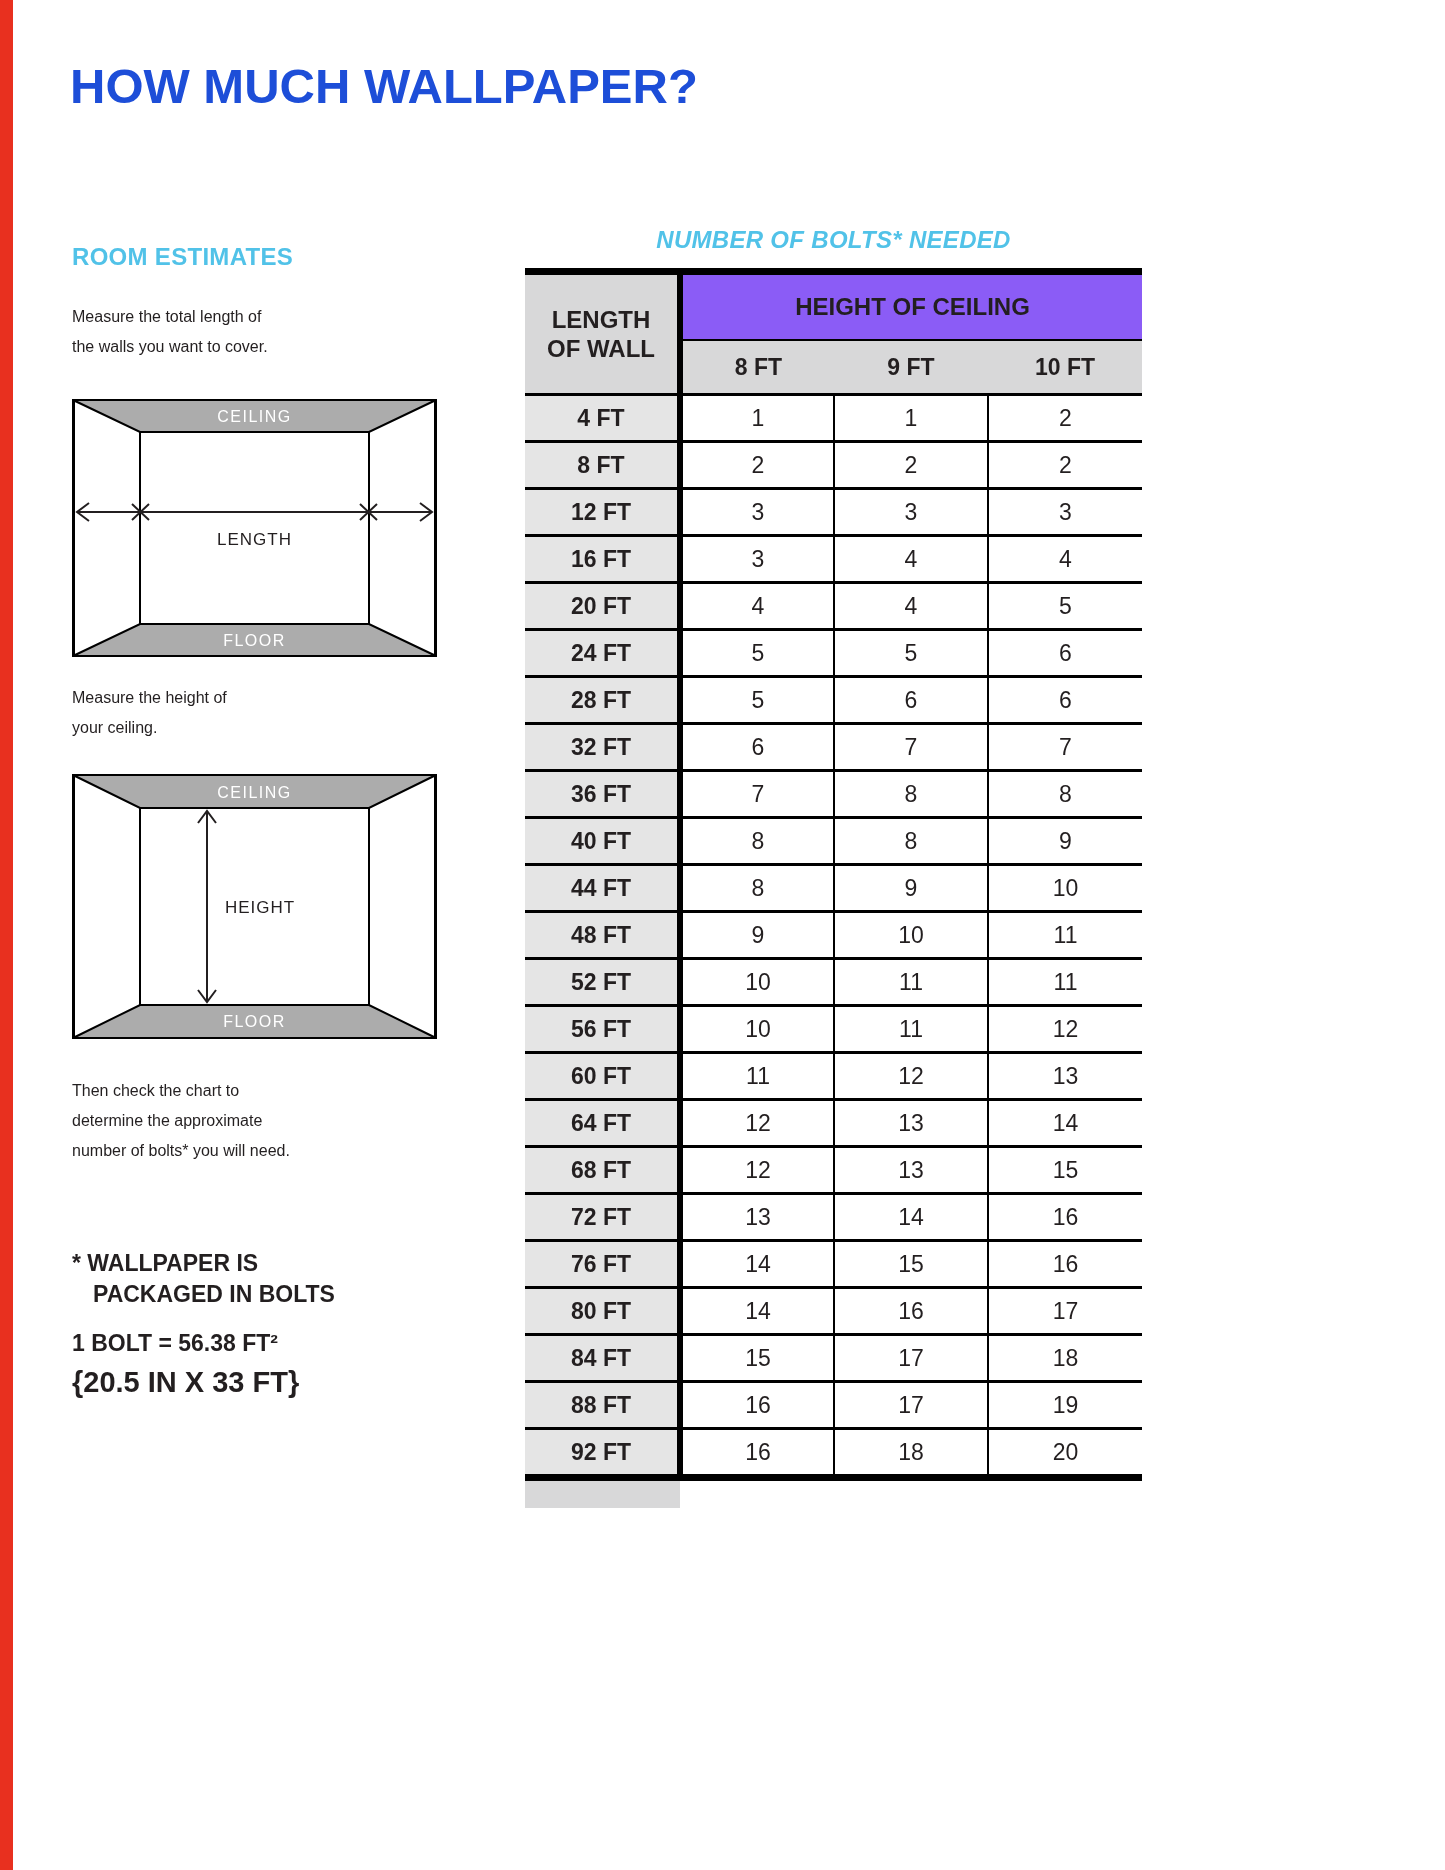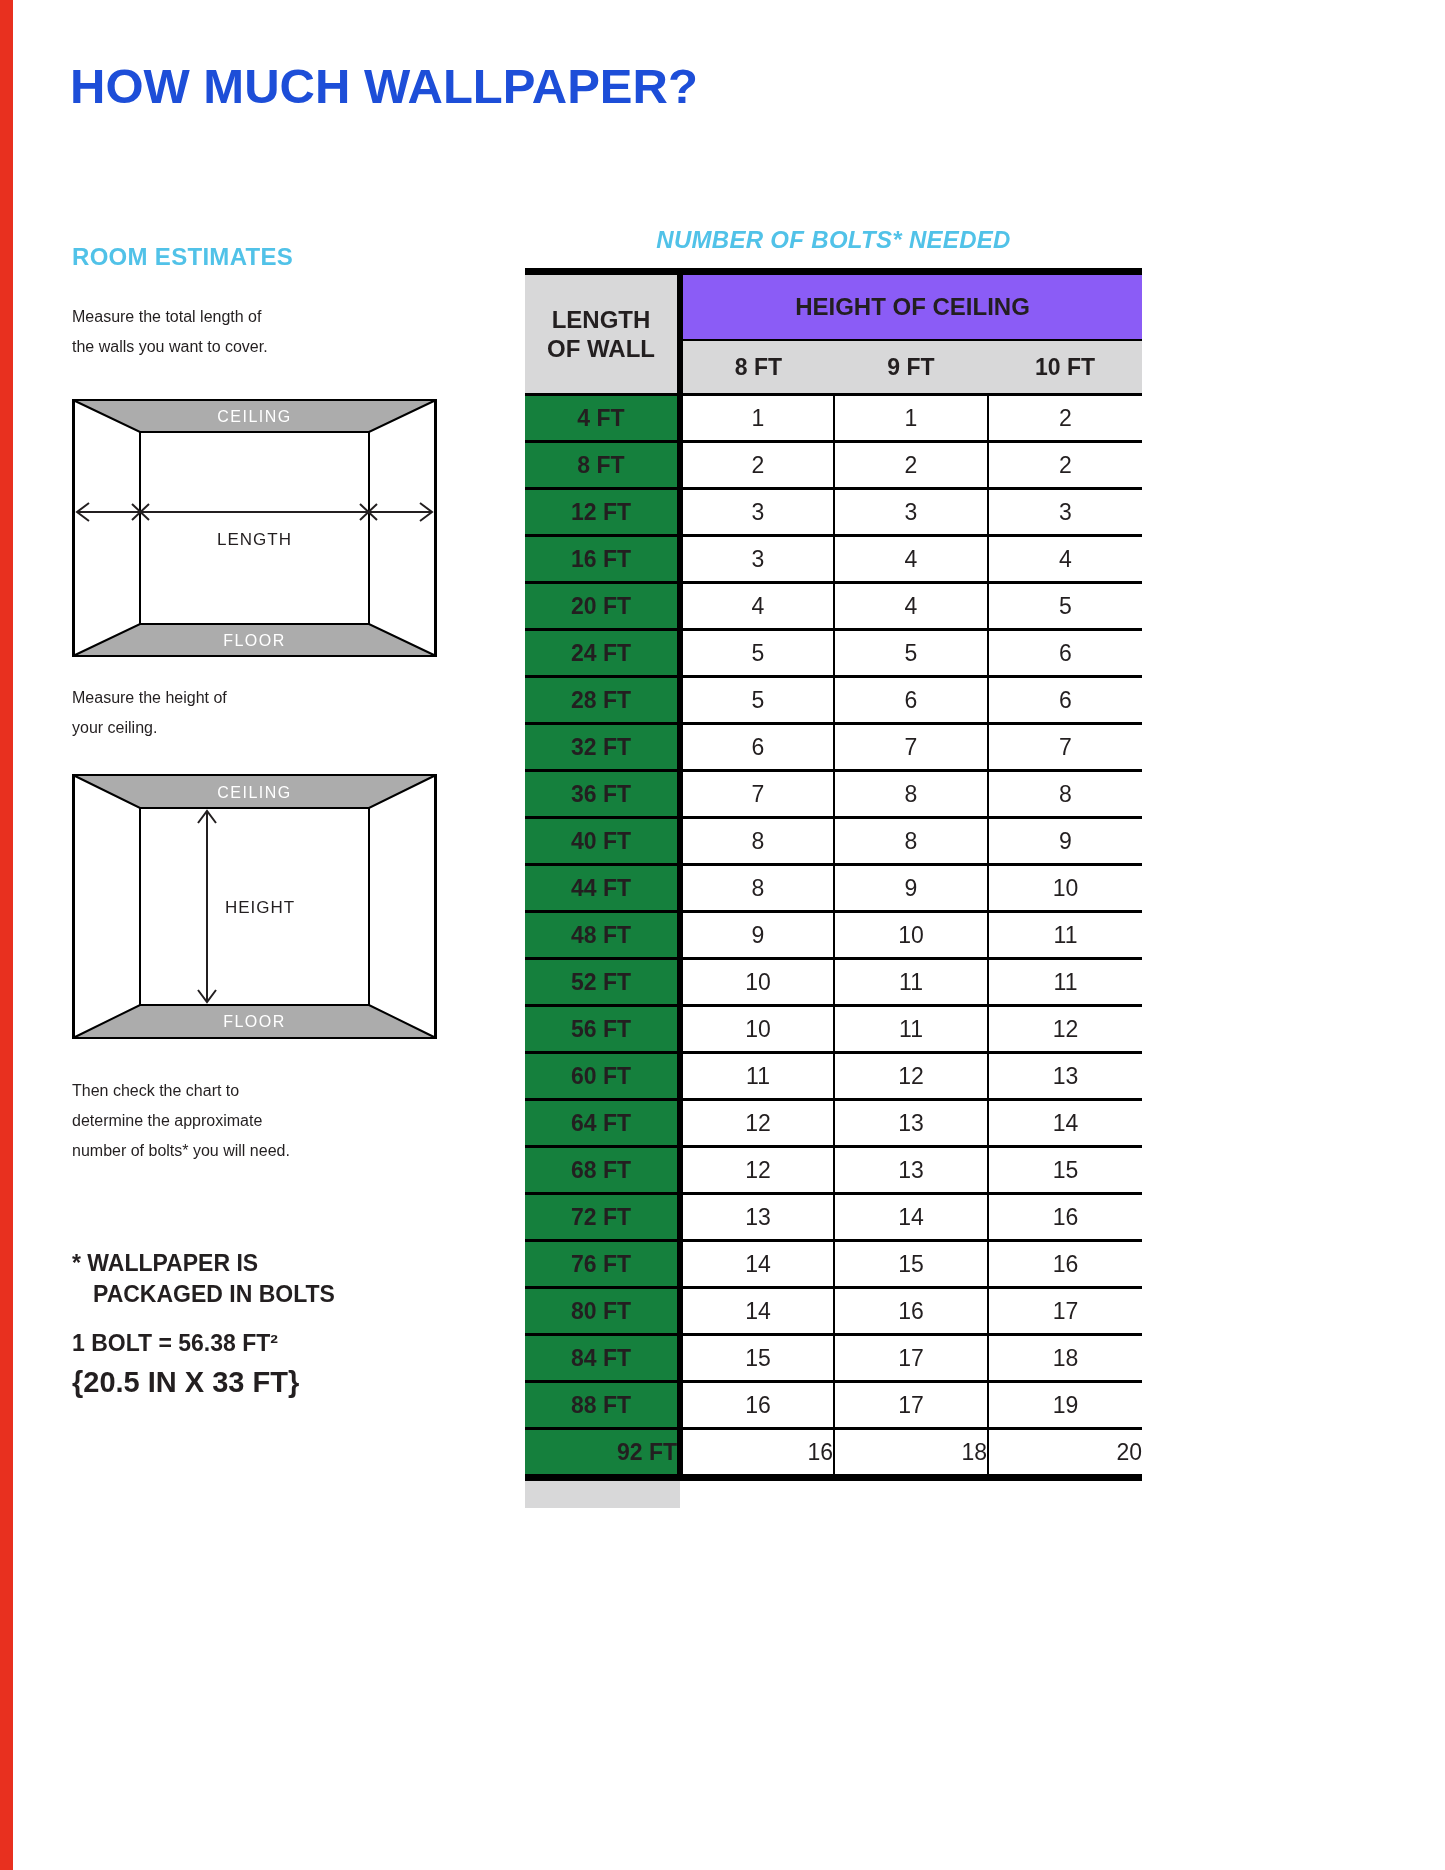--- a/index.html
+++ b/index.html
@@ -95,33 +95,33 @@
     height: 64px;
     border-bottom: 2px solid #000;
   }
   .sub-cell {
     background: #D8D8D9;
     font-size: 23px; font-weight: bold;
     height: 52px;
     border-bottom: 3px solid #000;
   }
   .label-cell {
-    background: #15803d;
+    background: #e5e5e5;
     font-size: 23px; font-weight: bold;
     height: 44px;
     border-right: 6px solid #000;
     border-bottom: 3px solid #000;
   }
   .value-cell {
     font-size: 23px;
     border-bottom: 3px solid #000;
     background: #ffffff;
   }
   .value-cell + .value-cell { border-left: 2px solid #000; }
-  .bolts-table tbody tr:last-child td { border-bottom: 7px solid #000; text-align: right; }
+  .bolts-table tbody tr:last-child td { border-bottom: 7px solid #000; }
 
   .gray-stub { width: 155px; height: 27px; background: #D8D8D9; }
 </style>
 </head>
 <body>
 
 <div class="page">
 
   <div class="red-bar"></div>
 

